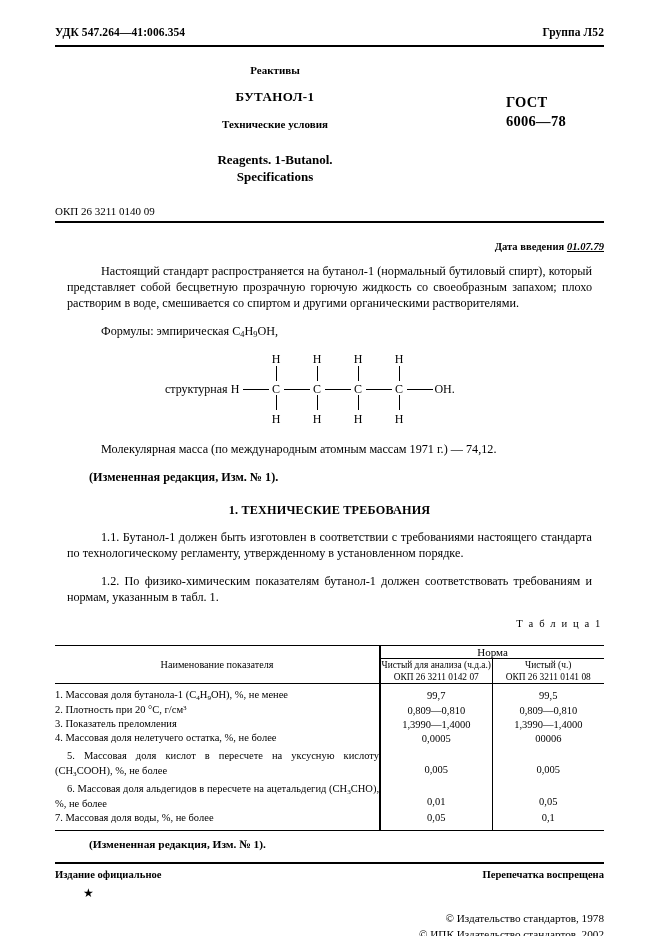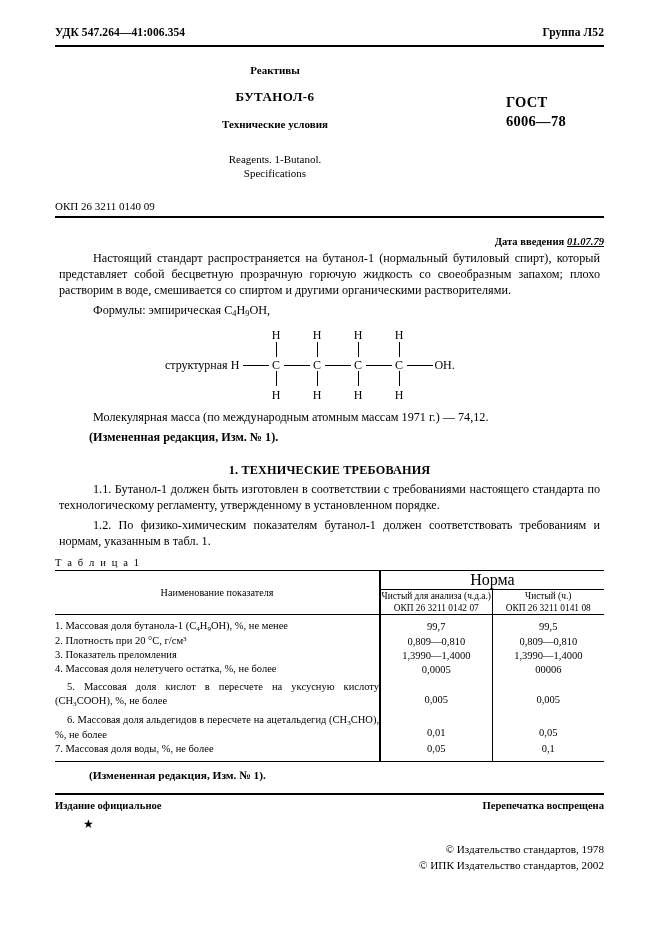--- a/index.html
+++ b/index.html
@@ -77,23 +77,23 @@
     font-weight: bold;
     letter-spacing: 0.4px;
     margin-bottom: 13px;
   }
   .t-cond {
     font-size: 11px;
     font-weight: bold;
     margin-bottom: 22px;
   }
   .t-eng {
-    font-size: 11px;
+    font-size: 13px;
     line-height: 1.28;
-    font-weight: normal;
+    font-weight: bold;
   }
   .gost-box {
     position: absolute;
     right: 38px;
     top: 29px;
     text-align: left;
     font-size: 14.5px;
     font-weight: bold;
     line-height: 1.32;
     letter-spacing: 0.3px;
@@ -114,21 +114,21 @@
     font-weight: bold;
     margin-top: 18px;
   }
   .date-line .u { text-decoration: underline; font-style: italic; }
 
   
   p.body {
     font-size: 12.2px;
     line-height: 1.30;
     text-align: justify;
-    margin: 4px;
+    margin: 12px;
     text-indent: 34px;
   }
   .para-intro { margin-top: 26px; }
   .para-formula { margin-top: 0px; }
 
   sub { font-size: 0.68em; vertical-align: -0.22em; }
   sup { font-size: 0.68em; vertical-align: 0.42em; }
 
   
   .struct-wrap {
@@ -190,24 +190,25 @@
     font-size: 12.2px;
     font-weight: bold;
     margin-top: 18px;
     letter-spacing: 0.2px;
   }
   .clause { margin-top: 12px; }
   .clause2 { margin-top: 1px; }
 
   
   .tbl-caption {
+    text-align: right;
     font-size: 10.6px;
     letter-spacing: 1.6px;
     margin-top: 7px;
-    margin-bottom: 2px;
+    margin-bottom: 16px;
     padding-right: 2px;
   }
   table.spec {
     border-collapse: collapse;
     width: 549px;
     font-size: 10.3px;
     table-layout: fixed;
   }
   table.spec th, table.spec td {
     padding: 0;
@@ -219,21 +220,21 @@
     width: 324px;
     text-align: center;
     font-weight: normal;
     font-size: 10.2px;
     padding: 6px 4px;
     border-right: 2.2px solid #000;
   }
   .hdr-norma {
     text-align: center;
     font-weight: normal;
-    font-size: 16px;
+    font-size: 11px;
     padding: 4px 0 4px 0;
     border-bottom: 1.1px solid #000;
   }
   .hdr-sub {
     text-align: center;
     font-weight: normal;
     font-size: 9.4px;
     line-height: 1.30;
     padding: 4px 3px 5px 3px;
     width: 112px;
@@ -297,21 +298,21 @@
     <div class="topline">
       <span class="udk">УДК 547.264—41:006.354</span>
       <span class="group">Группа Л52</span>
     </div>
 
     <div class="rule-thick"></div>
 
     <div class="title-block">
       <div class="title-left">
         <div class="t-small">Реактивы</div>
-        <div class="t-main">БУТАНОЛ-6</div>
+        <div class="t-main">БУТАНОЛ-1</div>
         <div class="t-cond">Технические условия</div>
         <div class="t-eng">
           <div>Reagents. 1-Butanol.</div>
           <div>Specifications</div>
         </div>
       </div>
       <div class="gost-box">
         <div>ГОСТ</div>
         <div>6006—78</div>
       </div>

